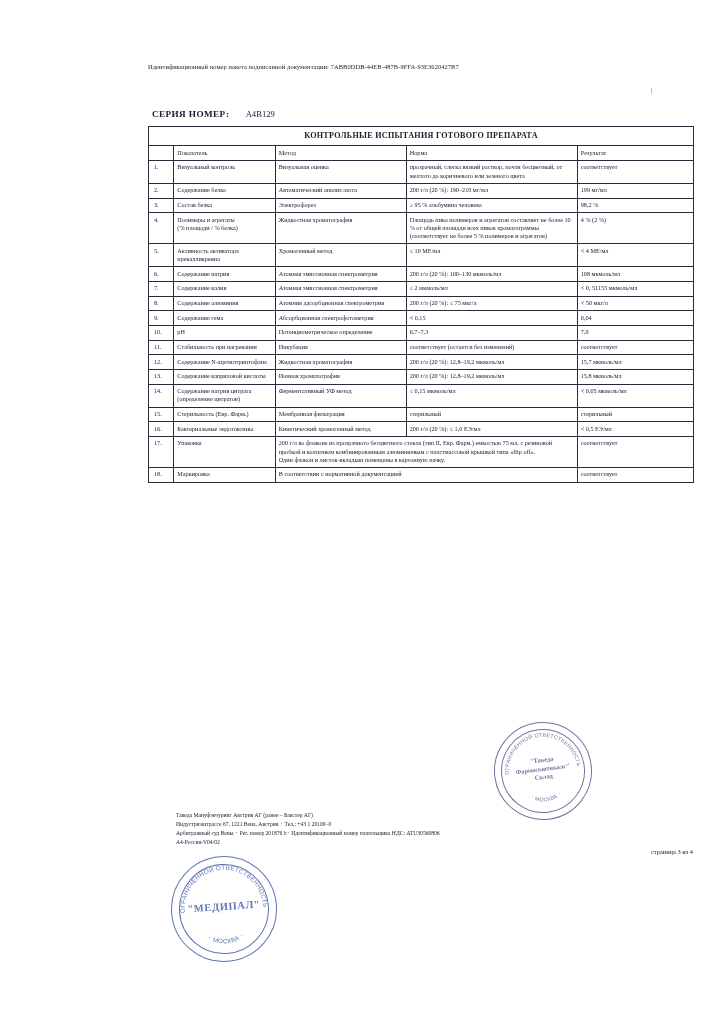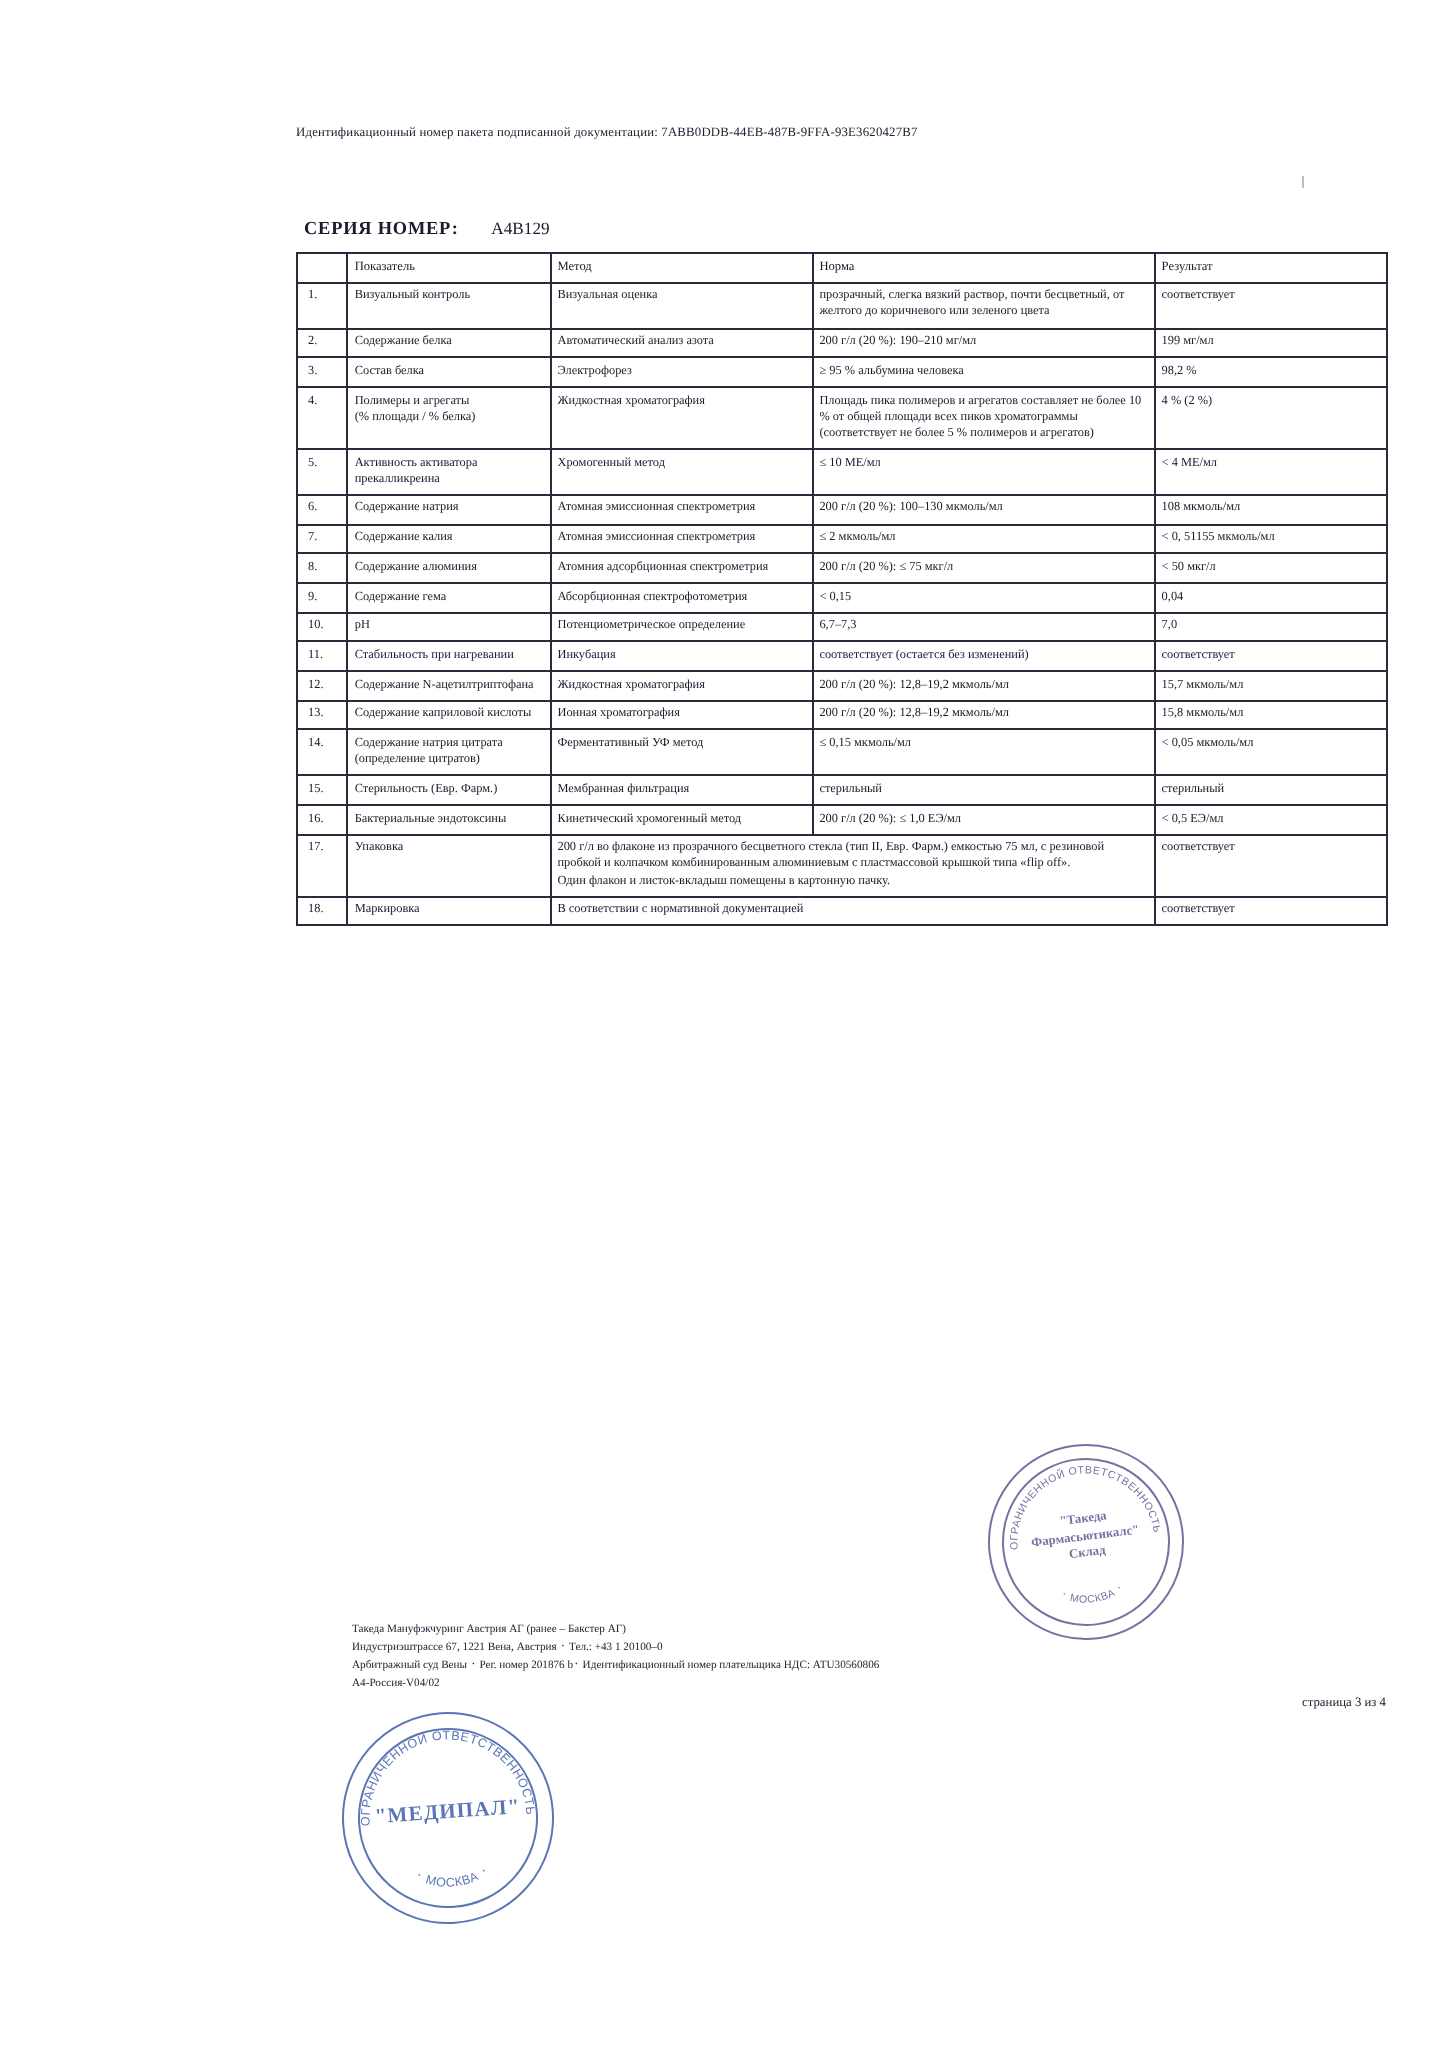--- a/index.html
+++ b/index.html
@@ -192,20 +192,23 @@
 
   <table class="main">
     <colgroup>
       <col class="c-num">
         <col class="c-ind">
         <col class="c-met">
         <col class="c-norm">
         <col class="c-res">
     </colgroup>
     <tbody>
+      <tr>
+        <td class="title-cell" colspan="5">КОНТРОЛЬНЫЕ ИСПЫТАНИЯ ГОТОВОГО ПРЕПАРАТА</td>
+      </tr>
       <tr class="hdr">
         <td></td>
         <td>Показатель</td>
         <td>Метод</td>
         <td>Норма</td>
         <td>Результат</td>
       </tr>
 
       <tr>
         <td class="num-cell">1.</td>

